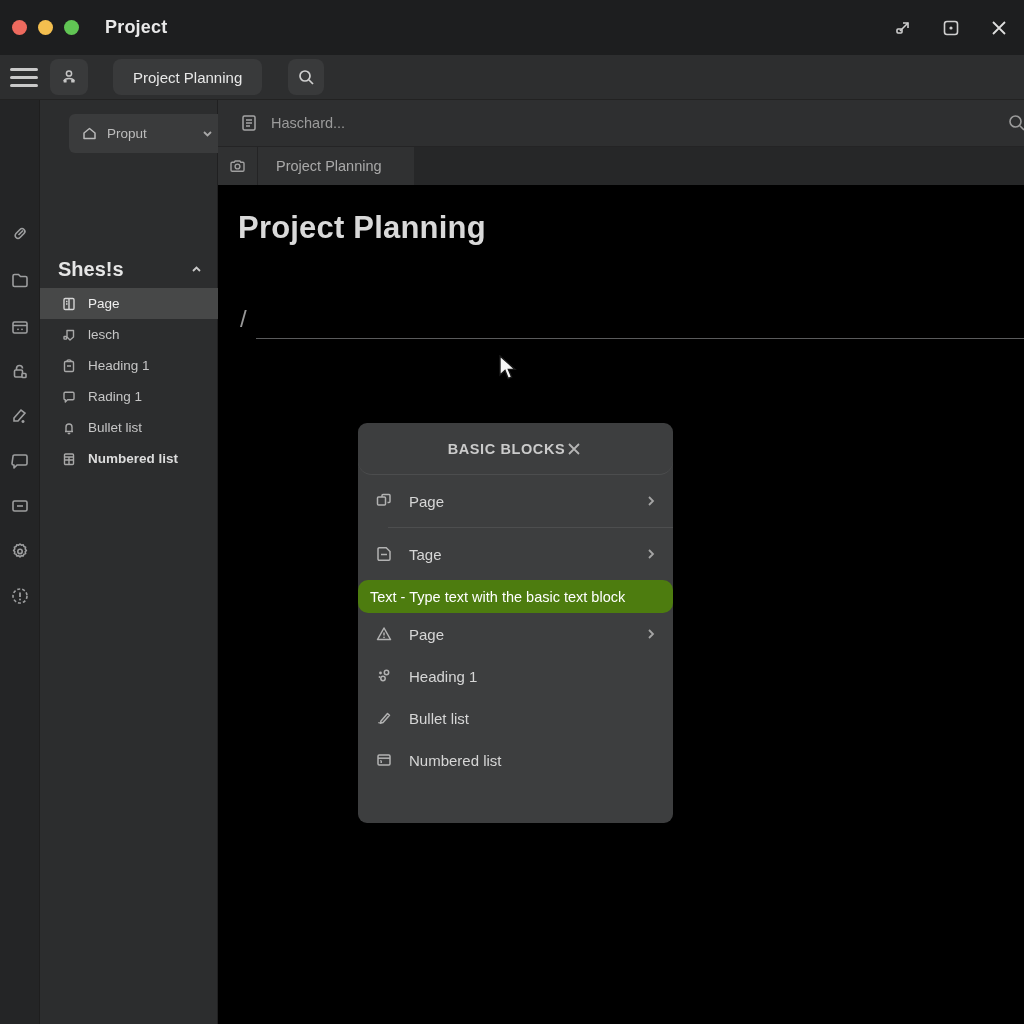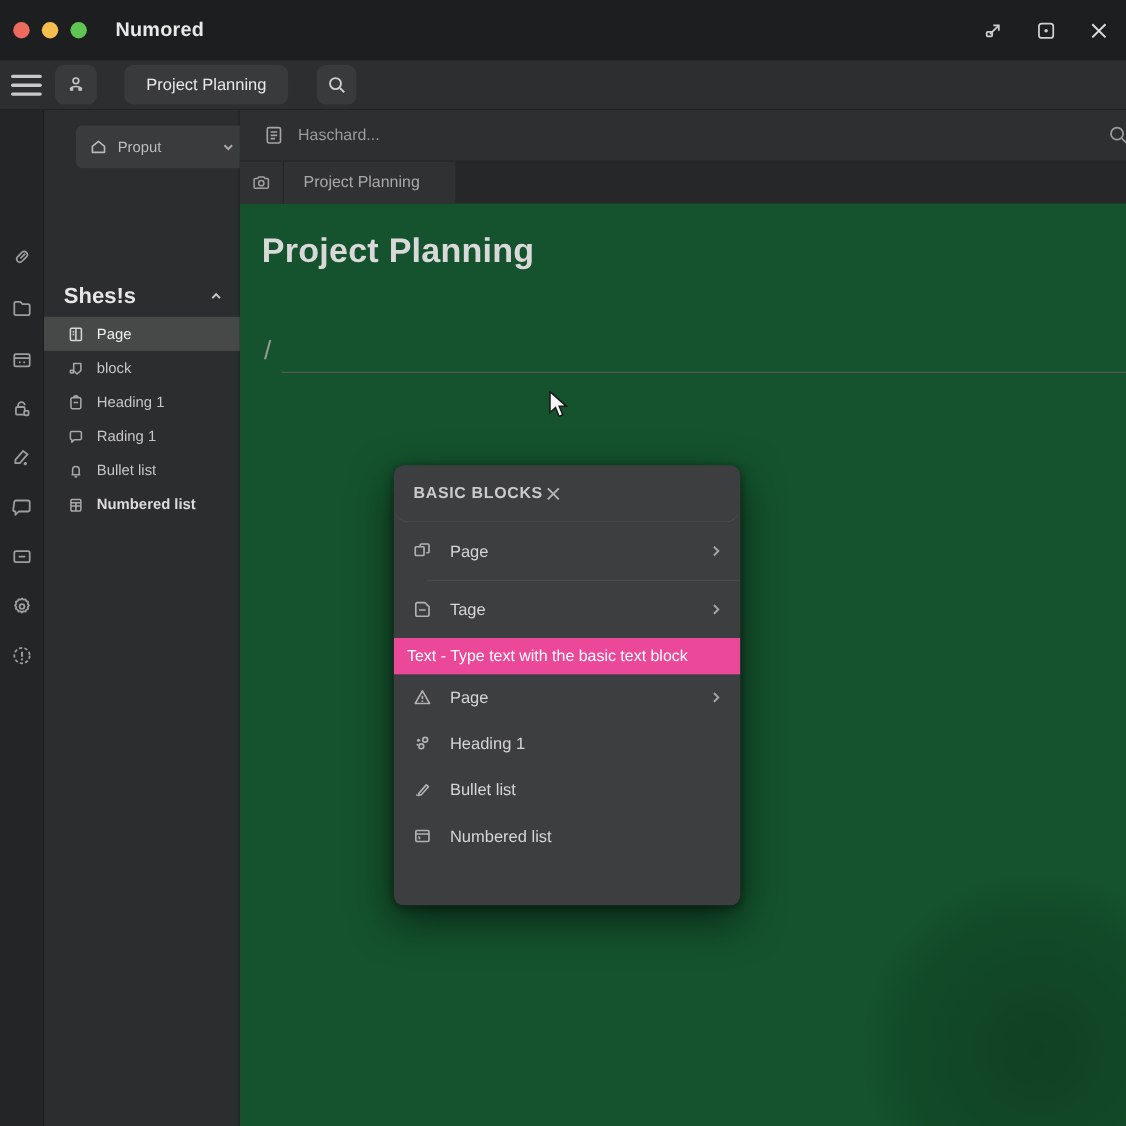--- a/index.html
+++ b/index.html
@@ -35,66 +35,66 @@
   .ws-switcher .chev { position:absolute; right:10px; }
   .section-hdr { position:absolute; left:18px; top:158px; width:146px; display:flex; align-items:center; justify-content:space-between; color:#e6e6e6; font-size:20px; font-weight:700; }
   .side-list { position:absolute; left:0; top:188px; width:178px; }
   .side-item { height:31px; display:flex; align-items:center; padding-left:21px; gap:11px; font-size:13.5px; color:#c6c6c6; cursor:pointer; }
   .side-item.selected { background:#474848; color:#efefef; }
   .side-item .si-icon { color:#a8a8a8; display:flex; }
   .side-item.selected .si-icon { color:#d5d5d5; }
   .side-item.bold { font-weight:700; color:#dcdcdc; }
 
   
-  .main { position:absolute; left:218px; top:100px; width:806px; height:924px; background:#14532d; }
+  .main { position:absolute; left:218px; top:100px; width:806px; height:924px; background:#000000; }
   .crumb-bar { position:absolute; left:0; top:0; width:806px; height:47px; background:#2e2f30; border-bottom:1px solid #242425; display:flex; align-items:center; }
   .crumb-icon { margin-left:21px; color:#a5a5a5; display:flex; }
   .crumb-text { margin-left:12px; font-size:14.5px; color:#9b9b9b; }
   .crumb-search { position:absolute; right:-4px; top:12px; color:#9b9b9b; }
   .tab-bar { position:absolute; left:0; top:47px; width:806px; height:38px; background:#262728; }
   .tab-active-group { position:absolute; left:0; top:0; height:38px; width:196px; background:#303132; display:flex; align-items:center; }
   .tab-icon-cell { width:40px; height:38px; display:flex; align-items:center; justify-content:center; color:#a0a0a0; border-right:1px solid #242425; }
   .tab-label { margin-left:18px; font-size:14.5px; color:#a9a9a9; }
 
   .page-title { position:absolute; left:20px; top:110px; font-size:31px; font-weight:600; color:#d9d9d9; letter-spacing:.2px; }
   .slash { position:absolute; left:22px; top:205px; font-size:24px; color:#989898; }
   .slash-line { position:absolute; left:38px; top:238px; width:768px; border-top:1.5px solid #5a5b5c; }
 
   .corner-shadow { position:absolute; right:-80px; bottom:-90px; width:320px; height:320px; border-radius:50%;
     background:radial-gradient(circle, rgba(0,0,0,0.22) 0%, rgba(0,0,0,0.10) 55%, rgba(0,0,0,0) 72%); pointer-events:none; }
 
   
   .popup { position:absolute; left:358px; top:423px; width:315px; height:400px; background:#3d3e3f; border-radius:9px; box-shadow:0 14px 38px rgba(0,0,0,.55), 0 2px 8px rgba(0,0,0,.4); overflow:hidden; }
-  .popup-hdr { height:52px; display:flex; align-items:center; justify-content:flex-start; padding:0 18px; border-bottom:1px solid #4c4d4e;border-radius:14px; }
+  .popup-hdr { height:52px; display:flex; align-items:center; justify-content:center; padding:0 18px; border-bottom:1px solid #4c4d4e;border-radius:14px; }
   .popup-hdr .ph-label { font-size:14.5px; letter-spacing:.6px; color:#cbcbcb; font-weight:600; }
   .popup-close { color:#b5b5b5; cursor:pointer; display:flex; }
   .p-item { height:42px; display:flex; align-items:center; padding:0 16px; gap:15px; color:#d6d6d6; font-size:15px; cursor:pointer; position:relative; }
   .p-item .pi-icon { color:#b2b2b2; display:flex; width:20px; justify-content:center; }
   .p-item .pi-chev { position:absolute; right:14px; color:#a5a5a5; display:flex; }
   .p-item.tall { height:52px; }
   .p-sep { border-top:1px solid #4d4e4f; margin-left:30px; }
-  .p-highlight { height:33px; background:#ec4899; color:#ffffff; display:flex; align-items:center; padding:0 12px; font-size:14.5px; cursor:pointer; white-space:nowrap; }
+  .p-highlight { height:33px; background:#4d7c0f; color:#ffffff; display:flex; align-items:center; padding:0 12px; font-size:14.5px; cursor:pointer; white-space:nowrap;border-radius:10px; }
 
   
   .cursor { position:absolute; left:498px; top:355px; pointer-events:none; z-index:50; }
 
   svg { display:block; }
 </style>
 </head>
 <body>
 
 <div id="app">
 
   <div class="titlebar">
     <div class="traffic">
       <span class="light" style="background:#ed6a5e"></span>
       <span class="light" style="background:#f4bf4f"></span>
       <span class="light" style="background:#61c554"></span>
     </div>
-    <div class="app-title">Numored</div>
+    <div class="app-title">Project</div>
     <div class="tb-right">
       <span>
         <svg width="22" height="22" viewBox="0 0 22 22" fill="none" stroke="#cfcfcf" stroke-width="1.6">
           <path d="M8 14 L16 6"></path>
             <path d="M11 6 H16 V11"></path>
             <rect x="5" y="12" width="5" height="4" rx="1"></rect>
         </svg>
       </span>
       <span>
         <svg width="22" height="22" viewBox="0 0 22 22" fill="none" stroke="#cfcfcf" stroke-width="1.6">
@@ -253,21 +253,21 @@
         </span>
         <span>Page</span>
       </div>
       <div class="side-item">
         <span class="si-icon">
           <svg width="16" height="16" viewBox="0 0 16 16" fill="none" stroke="currentColor" stroke-width="1.4">
             <path d="M6 3.5 H12.5 V10 L9 13 L6 10 Z" stroke-linejoin="round"></path>
               <rect x="3" y="9.5" width="2.6" height="2.6" rx="0.5"></rect>
           </svg>
         </span>
-        <span>block</span>
+        <span>lesch</span>
       </div>
       <div class="side-item">
         <span class="si-icon">
           <svg width="16" height="16" viewBox="0 0 16 16" fill="none" stroke="currentColor" stroke-width="1.4">
             <rect x="3.5" y="3.5" width="9" height="10" rx="1.2"></rect>
               <path d="M6 3.5 a2 1.6 0 0 1 4 0 M6 8 h4"></path>
           </svg>
         </span>
         <span>Heading 1</span>
       </div>

